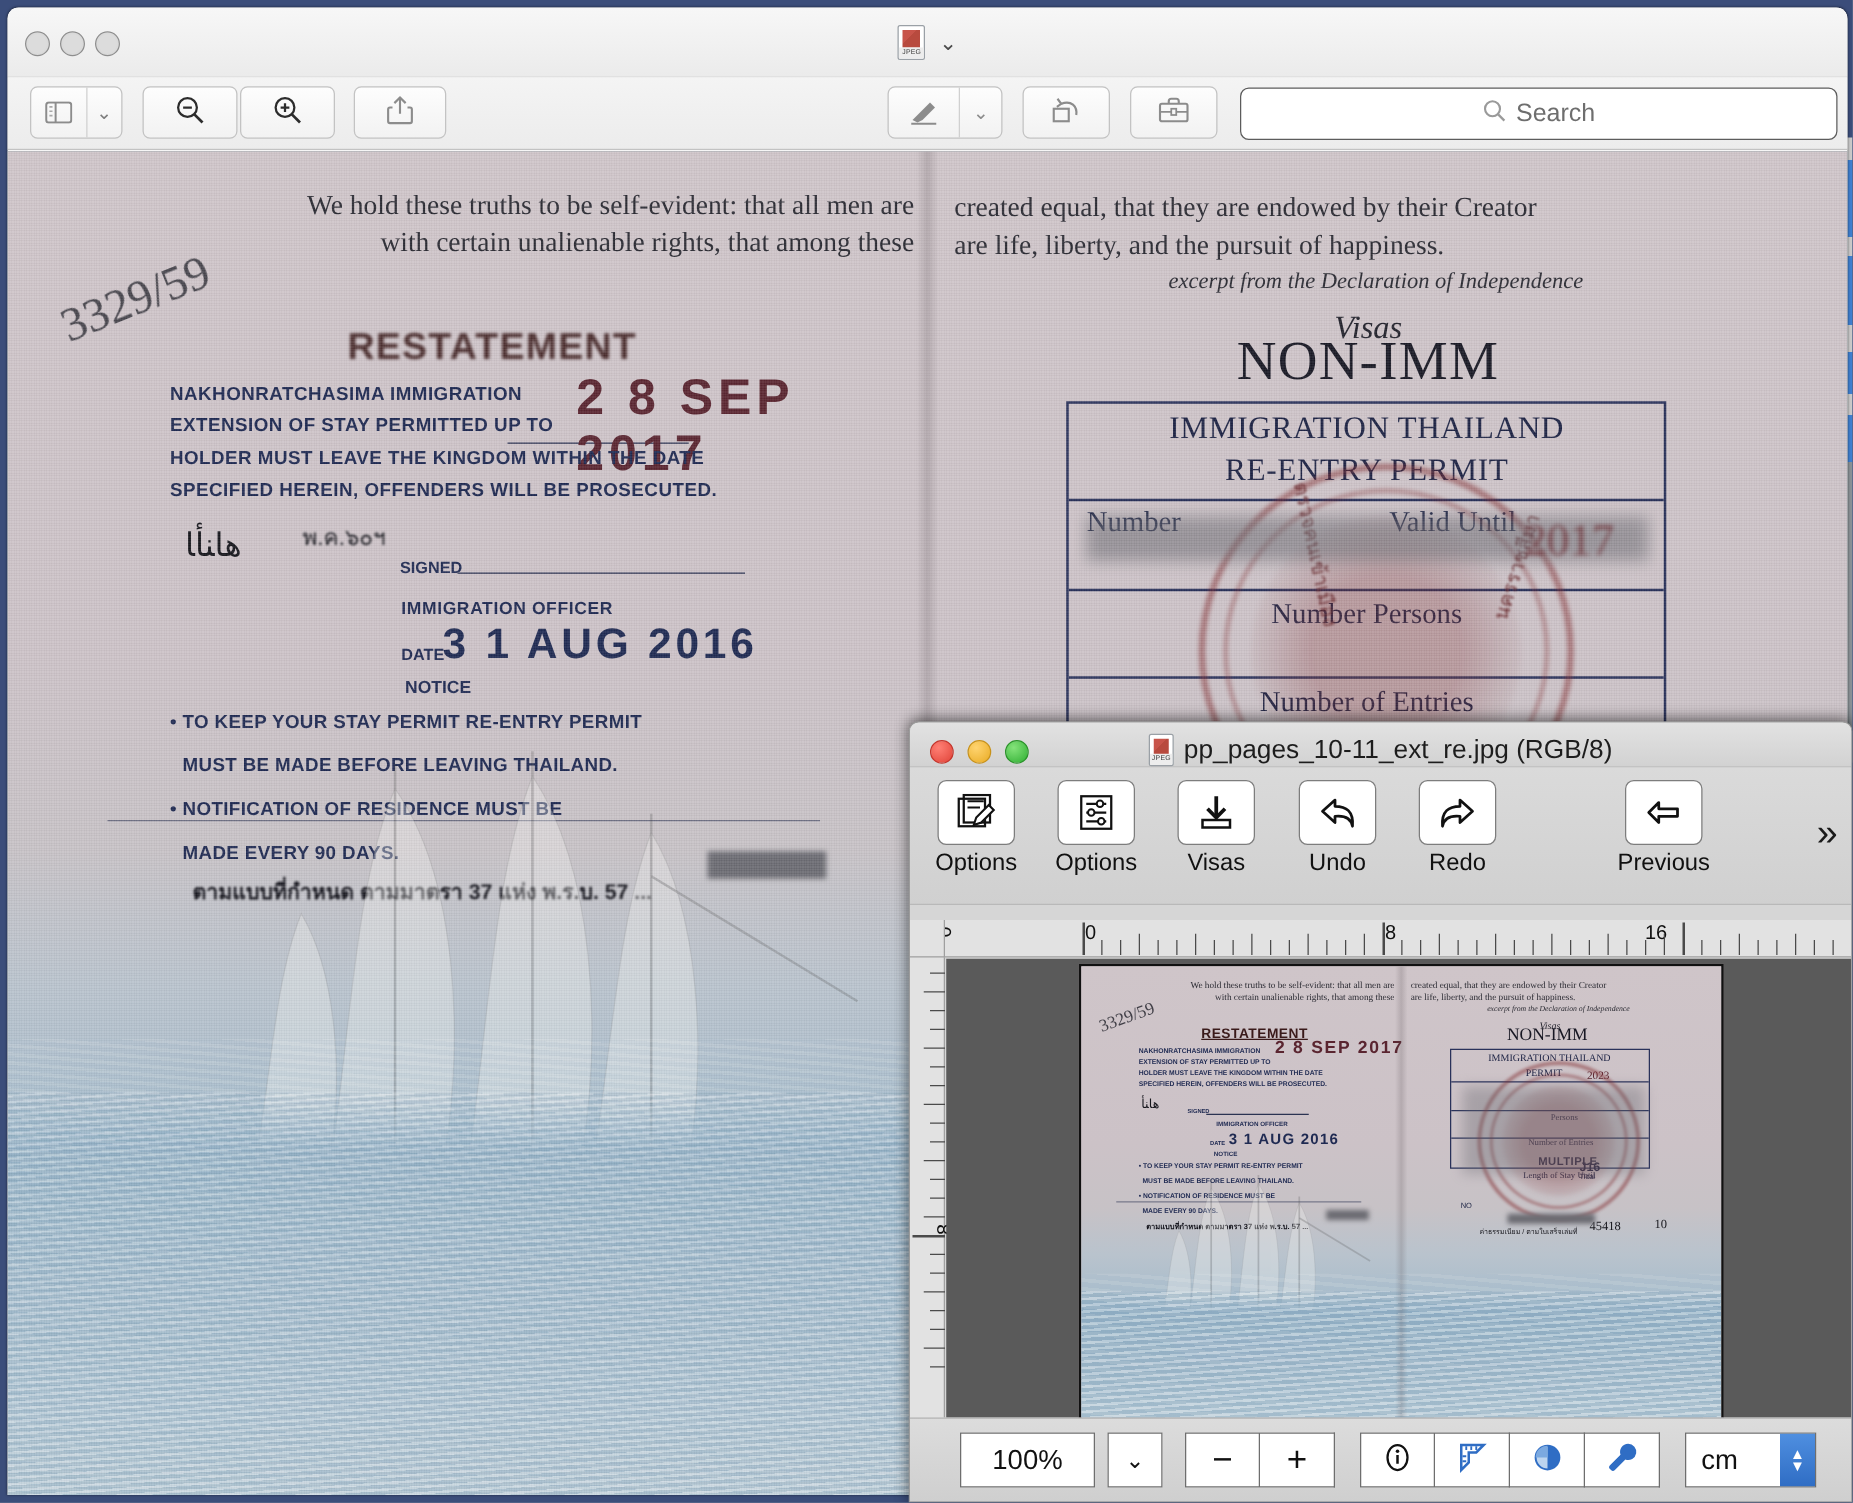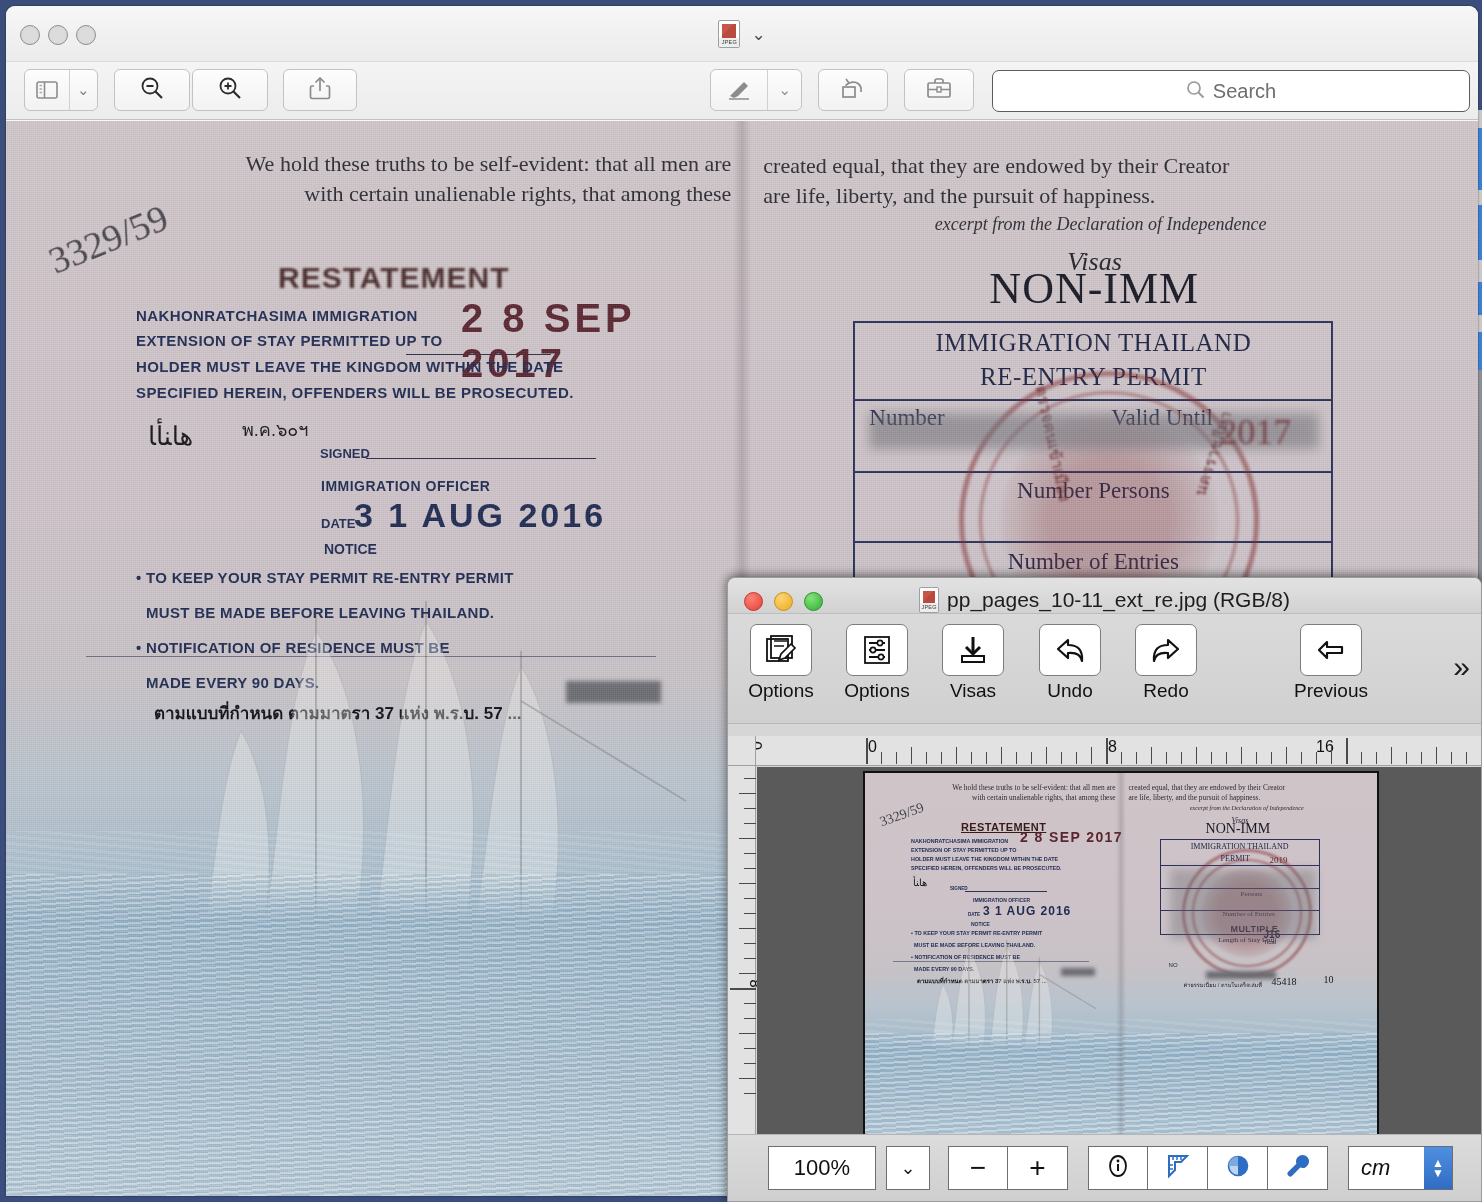--- a/index.html
+++ b/index.html
@@ -685,21 +685,21 @@
               <div style="position:absolute; left:0; right:0; top:25px; height:1px; background:#29315a;"></div>
               <div style="position:absolute; left:0; right:0; top:48px; height:1px; background:#29315a;"></div>
               <div style="position:absolute; left:0; right:0; top:70px; height:1px; background:#29315a;"></div>
               <div style="position:absolute; left:80px; top:50px; font-size:7px; font-family:'Liberation Serif',serif; color:#1d2344;">Persons</div>
               <div style="position:absolute; left:62px; top:70px; font-size:7px; font-family:'Liberation Serif',serif; color:#1d2344;">Number of Entries</div>
               <div style="position:absolute; left:70px; top:84px; font-size:9px; font-weight:bold; color:#1d2344; letter-spacing:.4px;">MULTIPLE</div>
               <div style="position:absolute; left:58px; top:96px; font-size:7px; font-family:'Liberation Serif',serif; color:#1d2344;">Length of Stay Until</div>
               <div style="position:absolute; left:8px; top:122px; font-size:6px; color:#1d2344;">NO</div>
             </div>
 
-            <div style="position:absolute; left:146px; top:82px; font-size:9px; color:#5a2530; font-family:'Liberation Serif',serif;">2019</div>
+            <div style="position:absolute; left:146px; top:82px; font-size:9px; color:#5a2530; font-family:'Liberation Serif',serif;">2023</div>
             <div style="position:absolute; left:140px; top:156px; font-size:10px; font-weight:bold; color:#1d2344;">J16</div>
             <div style="position:absolute; left:140px; top:166px; font-size:6px; color:#1d2344;">Tical</div>
 
             <div style="position:absolute; left:58px; top:76px; width:130px; height:128px; border-radius:50%;
                         border:3px solid rgba(128,40,44,.6); filter:blur(1.2px); opacity:.85;"></div>
             <div style="position:absolute; left:68px; top:86px; width:110px; height:108px; border-radius:50%;
                         border:2px solid rgba(128,40,44,.5); filter:blur(1.2px);"></div>
             <div style="position:absolute; left:78px; top:96px; width:90px; height:88px; border-radius:50%;
                         background: radial-gradient(circle, rgba(128,45,48,.3) 0 45%, rgba(128,45,48,.06) 75%, transparent 100%);
                         filter:blur(1.5px);"></div>
@@ -779,21 +779,21 @@
         </div>
         <div class="sb-btn" style="width:60px;">
           <span>
             <svg width="26" height="26" viewBox="0 0 26 26" aria-hidden="true">
               <path d="M17.5 2 a6.5 6.5 0 0 0 -6.1 8.7 L3 19.1 a2.2 2.2 0 0 0 0 3.1 l0.8 0.8 a2.2 2.2 0 0 0 3.1 0 l8.4 -8.4 A6.5 6.5 0 1 0 17.5 2 Z" fill="#2f6dc4"></path>
             </svg>
           </span>
         </div>
       </div>
 
-      <div class="unit-select" style="margin-left:10px;font-style:italic;">
+      <div class="unit-select" style="margin-left:10px;">
         <span>cm</span>
         <span class="unit-arrows">
           <span>▲</span>
             <span>▼</span>
         </span>
       </div>
     </div>
   </div>
 </div>
 

